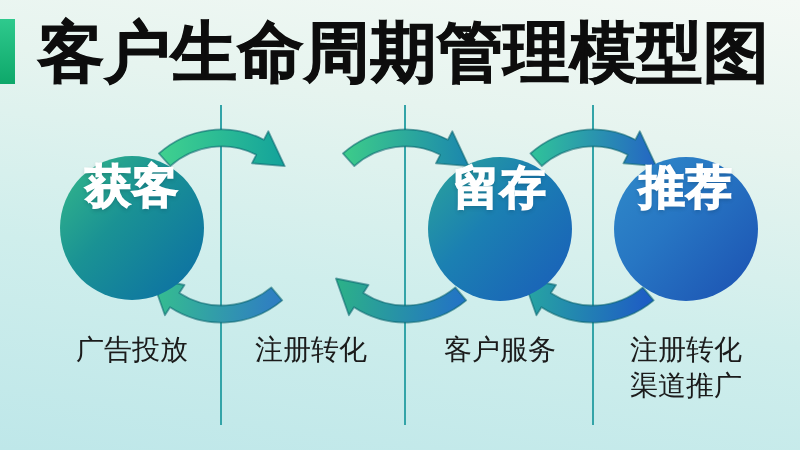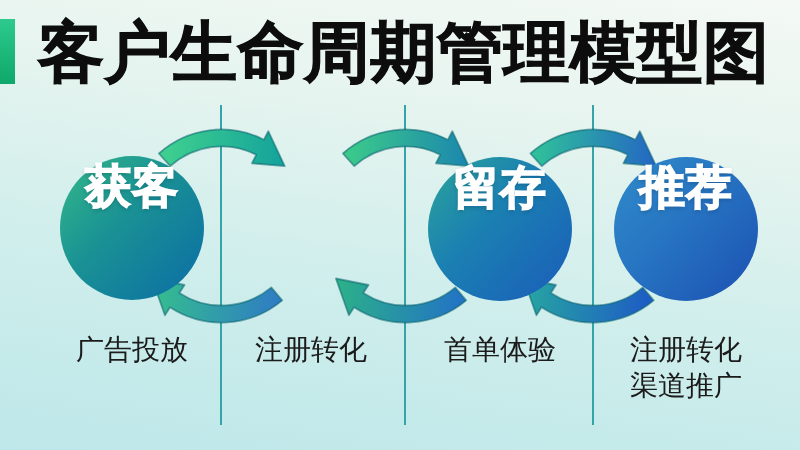--- a/index.html
+++ b/index.html
@@ -75,19 +75,19 @@
     <span class="stage-label">推荐</span>
   </div>
 
   <div class="caption" style="left: 42px; color: rgb(27, 27, 27); text-align: center;">
     <div>广告投放</div>
   </div>
   <div class="caption" style="left: 221px; color: rgb(27, 27, 27);">
     <div>注册转化</div>
   </div>
   <div class="caption" style="left: 410px; color: rgb(27, 27, 27);">
-    <div>首单体验</div>
+    <div>客户服务</div>
   </div>
   <div class="caption" style="left: 596px; color: rgb(27, 27, 27);">
     <div>注册转化</div>
     <div>渠道推广</div>
   </div>
 </div>
 
 </body></html>

